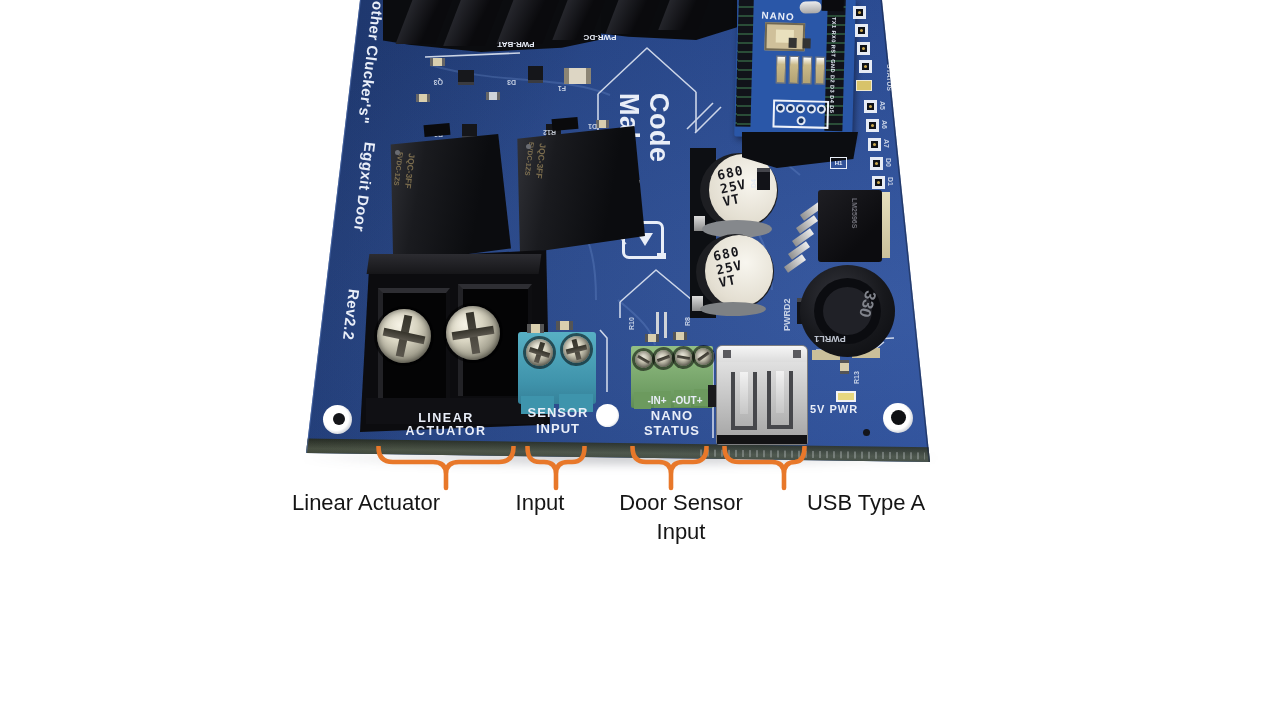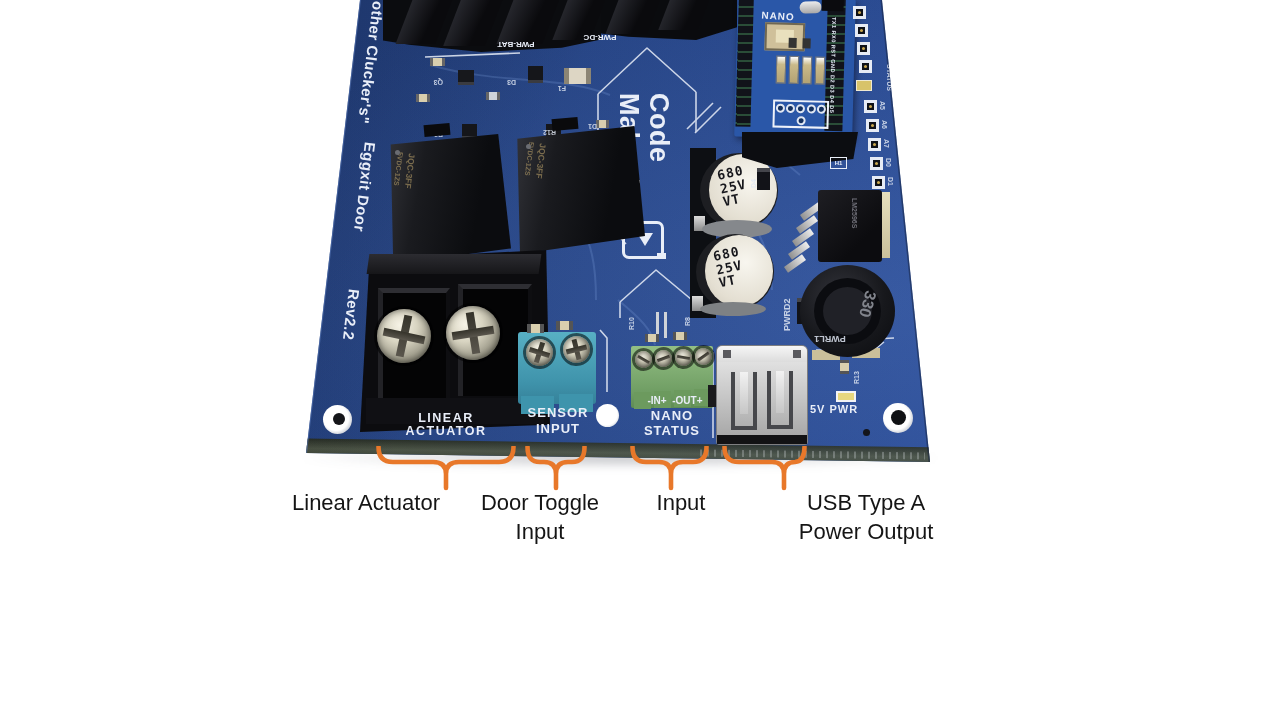--- a/index.html
+++ b/index.html
@@ -384,24 +384,23 @@
     <path d="M2.5,1 C2.5,11 7,16 16,16 L29,16 Q41,16 41,28 L41,42 M76.5,1 C76.5,11 72,16 63,16 L53,16 Q41,16 41,28" fill="none" stroke="#E8782A" stroke-width="4.6" stroke-linecap="round" stroke-linejoin="round"></path>
   </svg>
   <svg class="brace" style="left:722px;" width="85" height="46" viewBox="0 0 85 46">
     <path d="M2.5,1 C2.5,11 7,16 17,16 L50,16 Q62,16 62,28 L62,42 M82.5,1 C82.5,10 80,15.5 73,16 Q62,16 62,28" fill="none" stroke="#E8782A" stroke-width="4.6" stroke-linecap="round" stroke-linejoin="round"></path>
   </svg>
 
   <div class="callout" style="left:240px;top:488px;width:200px;text-align:right;">
     <div>Linear Actuator</div>
   </div>
   <div class="callout" style="left:450px;top:488px;width:180px;text-align:center;">
-    <div>Door Toggle</div>
     <div>Input</div>
   </div>
   <div class="callout" style="left:591px;top:488px;width:180px;text-align:center;">
+    <div>Door Sensor</div>
     <div>Input</div>
   </div>
   <div class="callout" style="left:771px;top:488px;width:190px;text-align:center;">
     <div>USB Type A</div>
-    <div>Power Output</div>
   </div>
 
 </div>
 
 </body></html>

